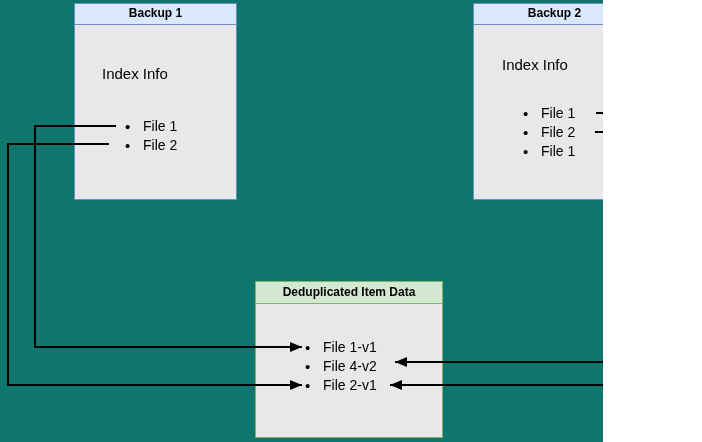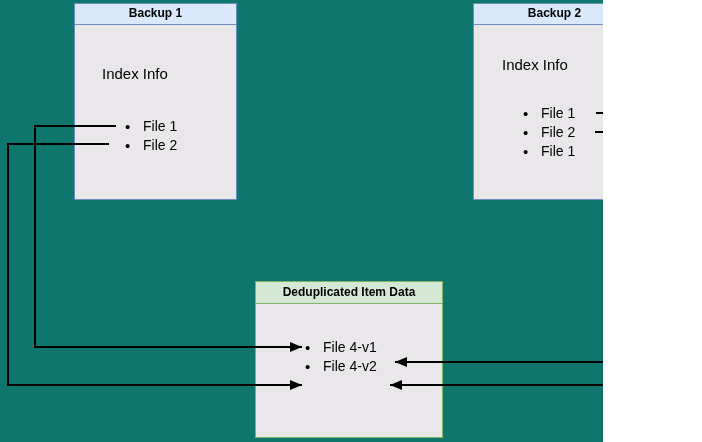--- a/index.html
+++ b/index.html
@@ -106,22 +106,23 @@
     <ul class="file-list">
       <li>File 1</li>
       <li>File 2</li>
       <li>File 1</li>
     </ul>
   </div>
 
   <div class="dbox green" id="dedup">
     <div class="dbox-header">Deduplicated Item Data</div>
     <ul class="file-list">
-      <li>File 4-v1</li>
+      <li>File 1-v1</li>
       <li>File 4-v2</li>
+      <li>File 2-v1</li>
     </ul>
   </div>
 
   <svg class="connectors" viewBox="0 0 702 442" xmlns="http://www.w3.org/2000/svg">
     <defs>
       <marker id="arrowhead" markerUnits="userSpaceOnUse" markerWidth="14" markerHeight="12" refX="12" refY="5" orient="auto">
         <path d="M0,0 L12,5 L0,10 Z" fill="#000"></path>
       </marker>
     </defs>
     <path class="conn" d="M116,126 L35,126 L35,347 L302,347" marker-end="url(#arrowhead)"></path>

